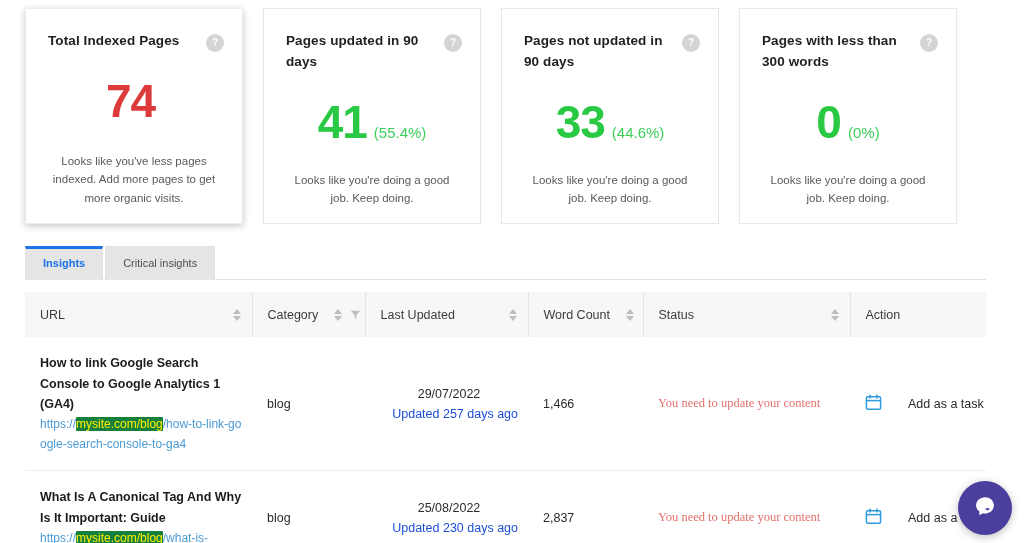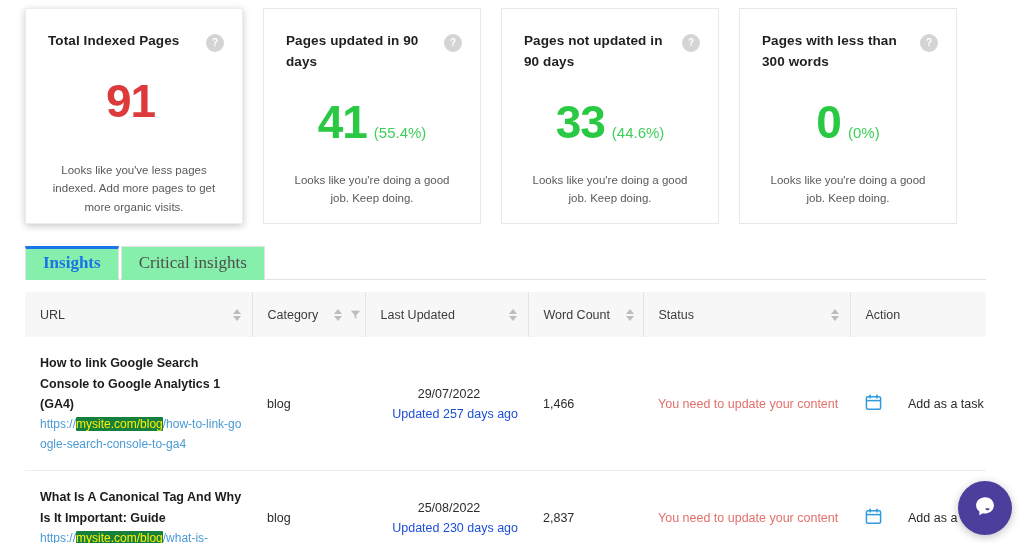--- a/index.html
+++ b/index.html
@@ -93,46 +93,45 @@
 
   .card-note {
     margin-top: 26px;
     font-size: 11.5px;
     color: #595959;
     text-align: center;
     line-height: 1.6;
     padding: 0 8px;
   }
 
-  .card.elevated .card-note { margin-top: 37px; }
+  .card.elevated .card-note { margin-top: 28px; }
 
   
   .tabs {
     display: flex;
     align-items: flex-end;
     margin: 22px 0 0 25px;
     border-bottom: 1px solid #e2e2e2;
     width: 961px;
     height: 34px;
   }
 
   .tab {
-    font-size: 17px;
+    font-size: 11px;
     color: #4e4e4e;
     padding: 8px 17px 9px 17px;
     border: 1px solid #e2e2e2;
     border-bottom: none;
-    background: #86efac;
+    background: #e5e5e5;
     margin-right: 2px;
     cursor: pointer;
     height: 34px;
     line-height: 16px;
     position: relative;
     top: 1px;
-    font-family: Liberation Serif, serif;
   }
 
   .tab.active {
     color: #1a73e8;
     font-weight: bold;
     border-top: 3px solid #1a73e8;
     padding-top: 6px;
   }
 
   
@@ -228,21 +227,21 @@
   .redacted {
     background: #15803d;
     color: #ffee00;
     border-radius: 1px;
   }
 
   .date-main { color: #2b2b2b; line-height: 1.6; }
   .date-sub { color: #1d4ed8; line-height: 1.6; text-align: right; }
   .td-center { text-align: center; }
 
-  .status-warn { color: #e2706b; font-size: 12.5px; }
+  .status-warn { color: #e2706b; font-size: 12.5px; font-family: Liberation Serif, serif; }
 
   .action-cell { display: flex; align-items: center; gap: 26px; cursor: pointer; }
   .action-label { font-size: 12.5px; color: #2b2b2b; white-space: nowrap; }
 
   
   .chat-fab {
     position: absolute;
     right: 12px;
     bottom: 8px;
     width: 54px;
@@ -260,21 +259,21 @@
 <body>
 
 <div class="page">
 
   <div class="cards-row">
 
     <div class="card elevated">
       <div class="card-title">Total Indexed Pages</div>
       <div class="help-icon">?</div>
       <div class="card-metric">
-        <span class="metric-value red">91</span>
+        <span class="metric-value red">74</span>
         <span class="metric-pct"></span>
       </div>
       <div class="card-note">Looks like you've less pages indexed. Add more pages to get more organic visits.</div>
     </div>
 
     <div class="card">
       <div class="card-title">Pages updated in 90 days</div>
       <div class="help-icon">?</div>
       <div class="card-metric">
         <span class="metric-value green">41</span>

